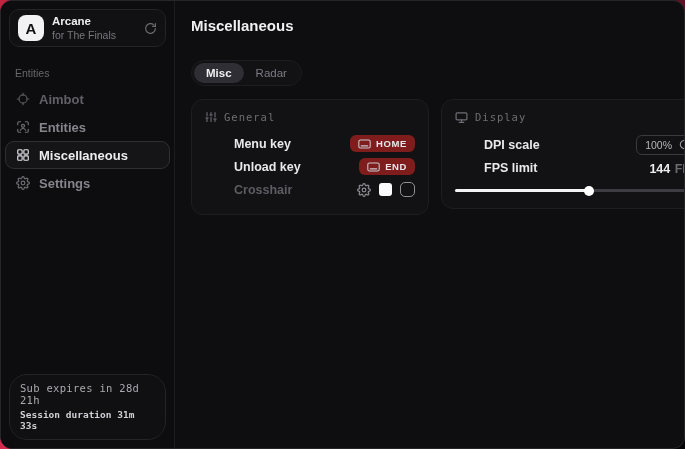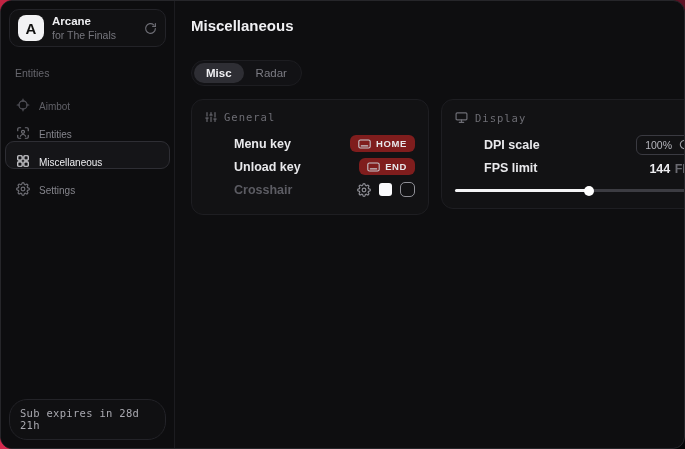--- a/index.html
+++ b/index.html
@@ -15,42 +15,42 @@
   
   .sidebar { width:174px; flex:0 0 174px; border-right:1px solid #1c1c20; display:flex; flex-direction:column; background:#0d0d0f; }
   .side-header { margin:8px; height:38px; border:1px solid #232328; background:#111113; border-radius:10px; display:flex; align-items:center; padding:0 8px; gap:8px; }
   .logo { width:26px; height:26px; background:#f2f2f4; border-radius:8px; color:#111; font-weight:bold; font-size:15px; display:flex; align-items:center; justify-content:center; }
   .side-header-txt { flex:1; line-height:1.15; }
   .app-title { font-size:11.5px; font-weight:bold; color:#ededf0; }
   .app-sub { font-size:10.5px; color:#77777e; }
   .hdr-ico { color:#6d6d74; display:flex; }
   .cat-label { font-size:10.5px; color:#66666d; margin:12px 0 6px 14px; }
   .nav { display:flex; flex-direction:column; padding:0 4px; }
-  .nav-item { display:flex; align-items:flex-end; gap:9px; height:28px; padding:0 10px; border-radius:9px; border:1px solid transparent; color:#85858c; font-size:10px; cursor:pointer; }
+  .nav-item { display:flex; align-items:center; gap:9px; height:28px; padding:0 10px; border-radius:9px; border:1px solid transparent; color:#85858c; font-size:13px; cursor:pointer;font-weight:bold; }
   .nav-item .ni-ico { display:flex; color:#6e6e75; }
   .nav-item.dim { color:#606067; } .nav-item.dim .ni-ico { color:#55555c; }
   .nav-item.active { border-color:#2e2e34; background:#151518; color:#ededf0; }
   .nav-item.active .ni-ico { color:#e3e3e7; }
   .side-spacer { flex:1; }
   .side-footer { margin:8px; border:1px solid #232328; background:#101012; border-radius:18px; padding:7px 10px 8px; }
   .sf-line1 { font-family:"DejaVu Sans Mono", monospace; font-size:10.5px; color:#a9a9b0; letter-spacing:.3px; }
   .sf-line2 { font-family:"DejaVu Sans Mono", monospace; font-size:9.5px; font-weight:bold; color:#cfcfd5; margin-top:3px; }
 
   
   .main { flex:1; padding:16px 16px 0 16px; }
   .page-title { font-size:15px; font-weight:bold; color:#f0f0f3; }
   .tabs { display:inline-flex; margin-top:26px; background:#121215; border:1px solid #1d1d21; border-radius:15px; padding:2px; }
   .tab { font-size:11.5px; padding:4px 12px; border-radius:12px; color:#7c7c84; cursor:pointer; }
   .tab.active { background:#2e2e34; color:#f0f0f3; font-weight:bold; }
 
   .cards { display:flex; gap:12px; margin-top:13px; align-items:flex-start; }
   .card { background:#121214; border:1px solid #1e1e22; border-radius:12px; padding:11px 13px 13px; }
   .card.general { width:238px; }
   .card.display { width:272px; }
-  .card-head { display:flex; align-items:center; gap:7px; color:#6d6d74; font-family:"DejaVu Sans Mono", monospace; font-size:10.5px; letter-spacing:1px; margin-bottom:9px; }
+  .card-head { display:flex; align-items:flex-start; gap:7px; color:#6d6d74; font-family:"DejaVu Sans Mono", monospace; font-size:10.5px; letter-spacing:1px; margin-bottom:9px; }
   .row { display:flex; align-items:center; justify-content:space-between; height:23px; }
   .row-label { font-size:12.5px; font-weight:bold; color:#e9e9ec;padding-left:29px; }
   .row-label.dim { color:#5c5c63; }
   .key-badge { display:inline-flex; align-items:center; gap:5px; background:#7f1d1d; border-radius:6px; padding:3px 8px; color:#e7e7ea; font-size:9.5px; font-weight:bold; letter-spacing:.6px; cursor:pointer; }
   .key-badge .kb-ico { display:flex; color:#c9c9cf; }
   .cross-controls { display:flex; align-items:center; gap:8px; }
   .gear-btn { display:flex; color:#8f8f96; cursor:pointer; }
   .swatch { width:13px; height:13px; background:#fbfbfd; border-radius:3px; cursor:pointer; }
   .checkbox { width:15px; height:15px; border:1.5px solid #8f8f96; border-radius:5px; background:transparent; cursor:pointer; }
   .dpi-ctl { display:inline-flex; align-items:center; gap:7px; border:1px solid #3a3a41; border-radius:6px; padding:3px 8px; color:#b5b5bc; font-size:10.5px; cursor:pointer; }
@@ -128,20 +128,21 @@
             </svg>
           </span>
           <span>Settings</span>
         </div>
       </div>
 
       <div class="side-spacer"></div>
 
       <div class="side-footer">
         <div class="sf-line1">Sub expires in 28d 21h</div>
+        <div class="sf-line2">Session duration 31m 33s</div>
       </div>
     </div>
 
     <div class="main">
       <div class="page-title">Miscellaneous</div>
 
       <div class="tabs">
         <div class="tab active">Misc</div>
         <div class="tab">Radar</div>
       </div>

